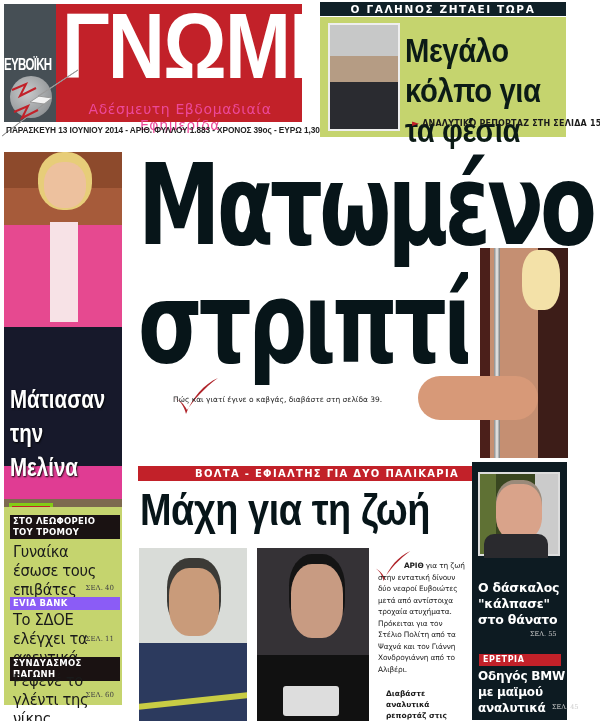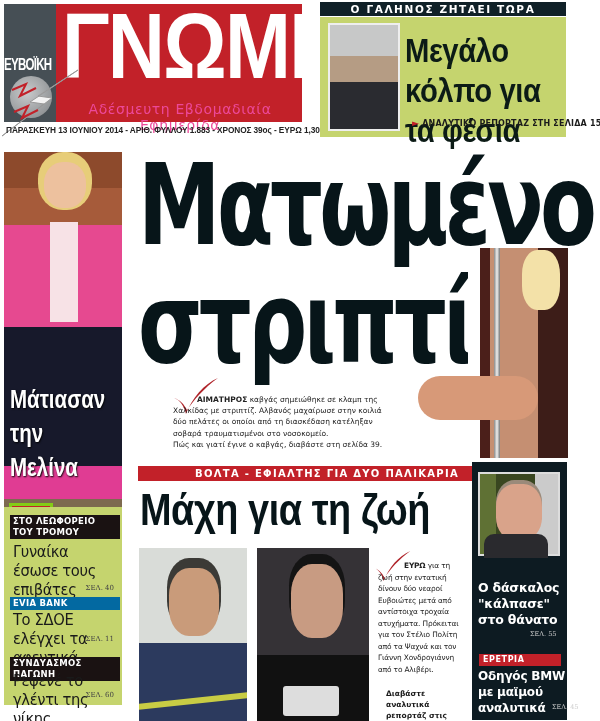--- a/index.html
+++ b/index.html
@@ -22,21 +22,21 @@
 #tr-more{left:412px;top:118px;font:bold 8px "DejaVu Sans",sans-serif;color:#1b1b1b;letter-spacing:.2px;white-space:nowrap}
 #tr-more .arr{color:#c22129;font-size:9px;margin-right:3px}
 
 #lc-photo{left:4px;top:152px;width:118px;height:365px;background:linear-gradient(180deg,#8d4a2c 0 10%,#a65b3a 10% 20%,#e64990 20% 48%,#17192b 48% 86%,#e03c93 86% 95%,#7d6a4f 95%)}
 #lc-photo .face{position:absolute;left:40px;top:10px;width:42px;height:46px;border-radius:45%;background:#edc19e;box-shadow:0 -4px 0 6px #e7cd79}
 #lc-photo .shirt{position:absolute;left:46px;top:70px;width:28px;height:100px;background:#f7e2e6}
 #lc-head{left:10px;top:382px;width:112px;color:#fff;font:bold 25px "Liberation Sans",sans-serif;line-height:34px;text-shadow:1px 1px 2px #000;transform:scaleX(.82);transform-origin:left}
 #lc-page{left:9px;top:503px;background:#c22129;color:#fff;font:bold 7.5px "DejaVu Sans",sans-serif;padding:1px 3px;border:3px solid #84cc16}
 #lc-box{left:4px;top:507px;width:118px;height:198px;background:#c5d46e}
 .kicker{position:absolute;left:6px;width:110px;font:bold 8.5px "DejaVu Sans",sans-serif;color:#fff;padding:1px 3px;line-height:11px;letter-spacing:.3px}
-.kicker.dark{background:#1a1212}.kicker.red{background:#0369a1}
+.kicker.dark{background:#1a1212}.kicker.red{background:#8b5cf6}
 .lc-head{position:absolute;left:9px;width:108px;font:16px "DejaVu Sans",sans-serif;line-height:19px;color:#1a1a1a;letter-spacing:-.4px;transform:scaleX(.92);transform-origin:left}
 .lc-page{position:absolute;right:8px;font:7px "DejaVu Serif",serif;color:#444}
 
 #main-head{left:138px;top:146px;width:330px;font:bold 112px "DejaVu Sans",sans-serif;line-height:118px;color:#071519;letter-spacing:-5px;transform:scaleX(.74);transform-origin:left}
 #main-photo{left:468px;top:248px;width:100px;height:210px;background:linear-gradient(90deg,#fff 0 12%,#4b1f1a 12% 22%,#c58f72 22% 70%,#3d1d18 70%)}
 #main-photo .pole{position:absolute;left:26px;top:0;width:6px;height:210px;background:linear-gradient(90deg,#888,#eee,#777)}
 #main-photo .hair{position:absolute;left:54px;top:2px;width:38px;height:60px;border-radius:40%;background:#f3e1a8}
 #main-photo .legs{position:absolute;left:-50px;top:128px;width:120px;height:44px;border-radius:30px;background:#d79978}
 #check1{left:172px;top:376px;width:48px;height:40px}
 #main-text{left:173px;top:394px;width:222px;font:7.5px "DejaVu Sans",sans-serif;line-height:11.2px;color:#222;text-indent:24px}
@@ -112,38 +112,37 @@
 </div>
 <div class="abs" id="main-photo">
   <div class="pole"></div>
   <div class="hair"></div>
   <div class="legs"></div>
 </div>
 <svg class="abs" id="check1" viewBox="0 0 48 40">
   <path d="M2,22 C8,24 12,30 14,38 C20,22 32,8 46,2 C32,12 22,24 15,34 C12,28 8,24 2,22Z" fill="#b0252b"></path>
 </svg>
 <div class="abs" id="main-text">
-  <span><b>ΑΙΜΑΤΗΡΟΣ</b><span> καβγάς σημειώθηκε σε κλαμπ της Χαλκίδας με στριπτίζ. Αλβανός μαχαίρωσε στην κοιλιά δύο πελάτες οι οποίοι από τη διασκέδαση κατέληξαν σοβαρά τραυματισμένοι στο νοσοκομείο.</span></span>
   <span class="l2">Πώς και γιατί έγινε ο καβγάς, διαβάστε στη σελίδα 39.</span>
 </div>
 
 <div class="abs" id="s2-bar">ΒΟΛΤΑ - ΕΦΙΑΛΤΗΣ ΓΙΑ ΔΥΟ ΠΑΛΙΚΑΡΙΑ</div>
 <div class="abs" id="s2-head">Μάχη για τη ζωή</div>
 <div class="abs" id="s2-photo1">
   <div class="face"></div>
   <div class="stripe"></div>
 </div>
 <div class="abs" id="s2-photo2">
   <div class="face"></div>
   <div class="tee"></div>
 </div>
 <svg class="abs" id="check2" viewBox="0 0 48 40">
   <path d="M2,22 C8,24 12,30 14,38 C20,22 32,8 46,2 C32,12 22,24 15,34 C12,28 8,24 2,22Z" fill="#b0252b"></path>
 </svg>
-<div class="abs" id="s2-text"><b>ΕΥΡΩ</b><span> για τη ζωή στην εντατική δίνουν δύο νεαροί Ευβοιώτες μετά από αντίστοιχα τροχαία ατυχήματα. Πρόκειται για τον Στέλιο Πολίτη από τα Ψαχνά και τον Γιάννη Χονδρογιάννη από το Αλιβέρι.</span></div>
+<div class="abs" id="s2-text"><b>ΑΡΙΘ</b><span> για τη ζωή στην εντατική δίνουν δύο νεαροί Ευβοιώτες μετά από αντίστοιχα τροχαία ατυχήματα. Πρόκειται για τον Στέλιο Πολίτη από τα Ψαχνά και τον Γιάννη Χονδρογιάννη από το Αλιβέρι.</span></div>
 <div class="abs" id="s2-more">Διαβάστε αναλυτικά ρεπορτάζ στις σελίδες 37 και 41.</div>
 
 <div class="abs" id="rc-box"></div>
 <div class="abs" id="rc-photo">
   <div class="face"></div>
   <div class="jacket"></div>
 </div>
 <div class="abs" id="rc-head">Ο δάσκαλος "κάλπασε" στο θάνατο</div>
 <div class="abs" id="rc-page1">ΣΕΛ. 55</div>
 <div class="abs" id="rc-kicker">ΕΡΕΤΡΙΑ</div>

